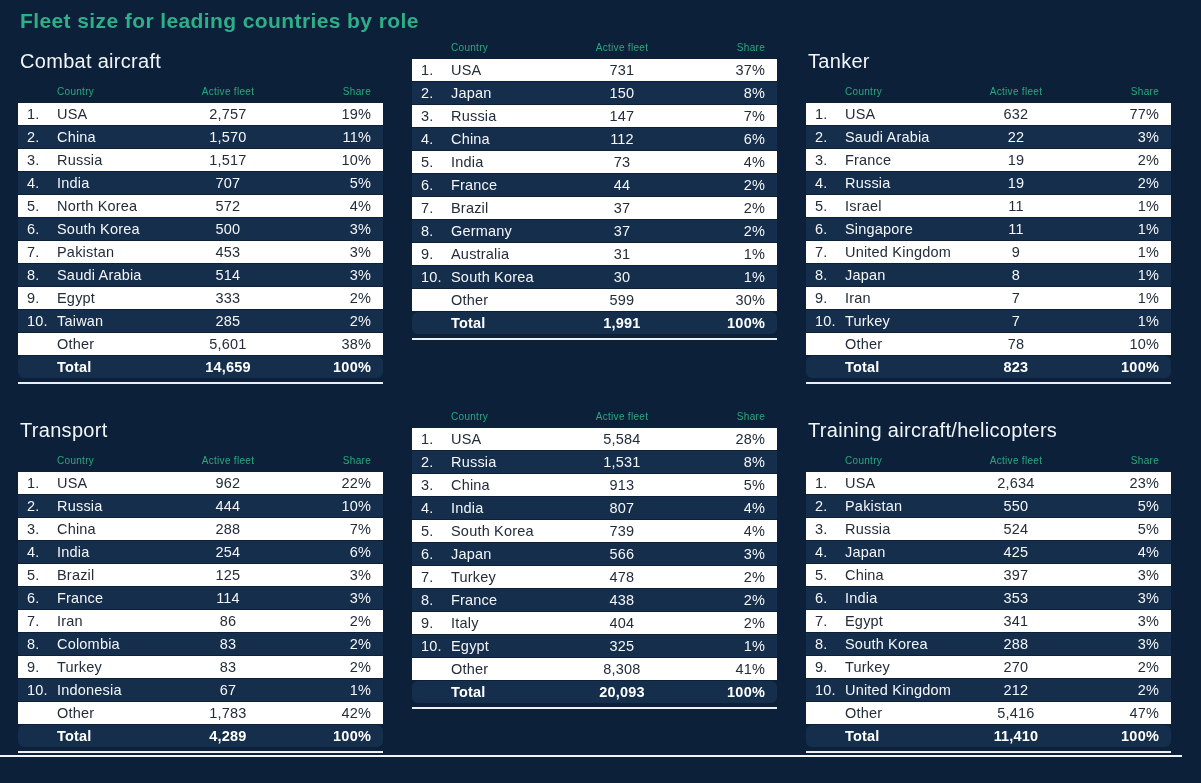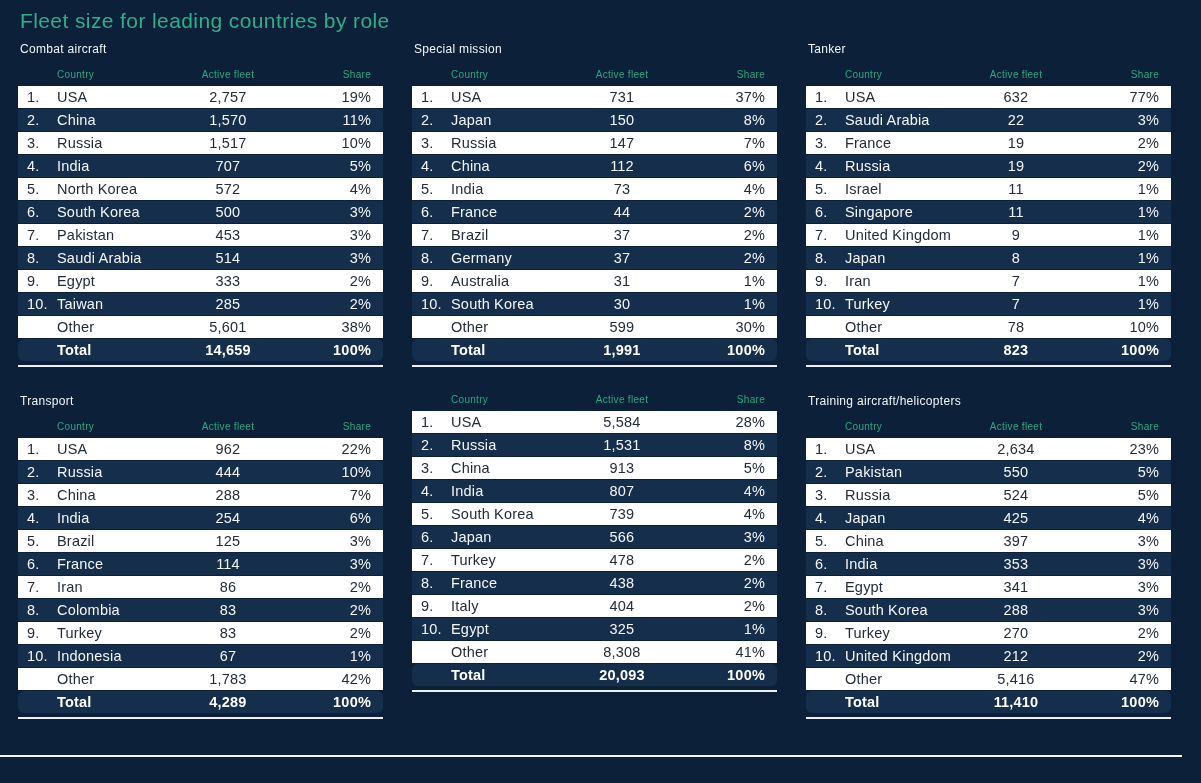--- a/index.html
+++ b/index.html
@@ -2,31 +2,31 @@
 <html><head>
 <meta charset="utf-8">
 <style>
   html,body{margin:0;padding:0;}
   body{
     width:1201px;height:783px;position:relative;overflow:hidden;
     background:#0C2039;
     font-family:"Liberation Sans", sans-serif;
   }
   .page-title{
-    color:#2FAF88;font-size:21px;font-weight:normal;letter-spacing:.4px;
+    color:#2FAF88;font-size:21px;font-weight:bold;letter-spacing:.4px;
     margin:0;padding:9px 0 0 20px;
   }
   .tables-grid{
     position:absolute;left:18px;top:42px;
     display:grid;grid-template-columns:repeat(3,365px);
     column-gap:29px;row-gap:27px;
   }
   .table-title{
-    color:#F2F5F8;font-size:12px;font-weight:normal;letter-spacing:.3px;
-    margin:0 0 13px 2px;
+    color:#F2F5F8;font-size:20px;font-weight:normal;letter-spacing:.3px;
+    margin:8px 0 13px 2px;
   }
   .col-headers,.t-row{
     display:grid;grid-template-columns:30px 106px 130px 78px;
     padding-left:9px;padding-right:12px;white-space:nowrap;
   }
   .col-headers{color:#2BA87D;font-size:10px;padding-bottom:6px;letter-spacing:.3px;}
   .h-fleet,.c-fleet{text-align:center;}
   .h-share,.c-share{text-align:right;}
   .t-row{
     height:22px;line-height:22px;font-size:14.5px;
@@ -134,21 +134,20 @@
     <span class="c-rank"></span>
     <span class="c-country">Total</span>
     <span class="c-fleet">14,659</span>
     <span class="c-share">100%</span>
   </div>
 </div>
     <div class="t-underline"></div>
   </div>
 
   <div class="table-card">
-    <h2 class="table-title">Special mission</h2>
     <div class="col-headers">
       <span></span>
       <span class="h-country">Country</span>
       <span class="h-fleet">Active fleet</span>
       <span class="h-share">Share</span>
     </div>
     <div class="t-body">
   <div class="t-row light">
     <span class="c-rank">1.</span>
     <span class="c-country">USA</span>

